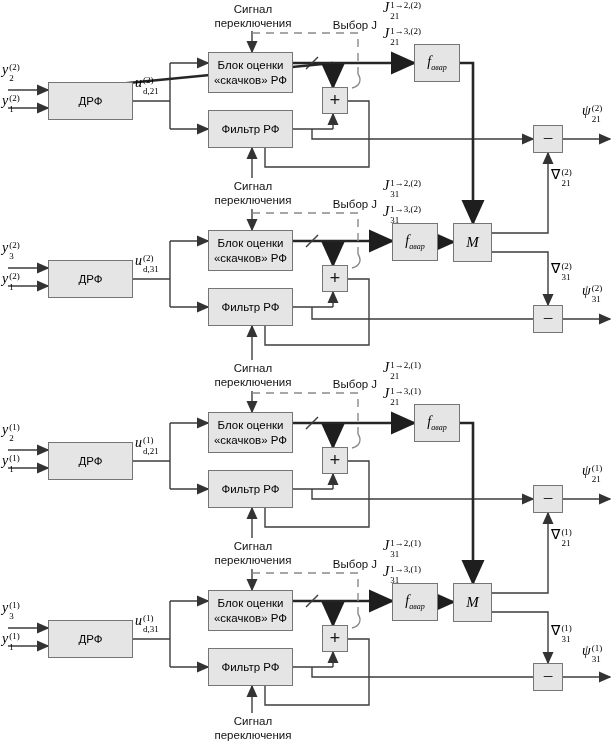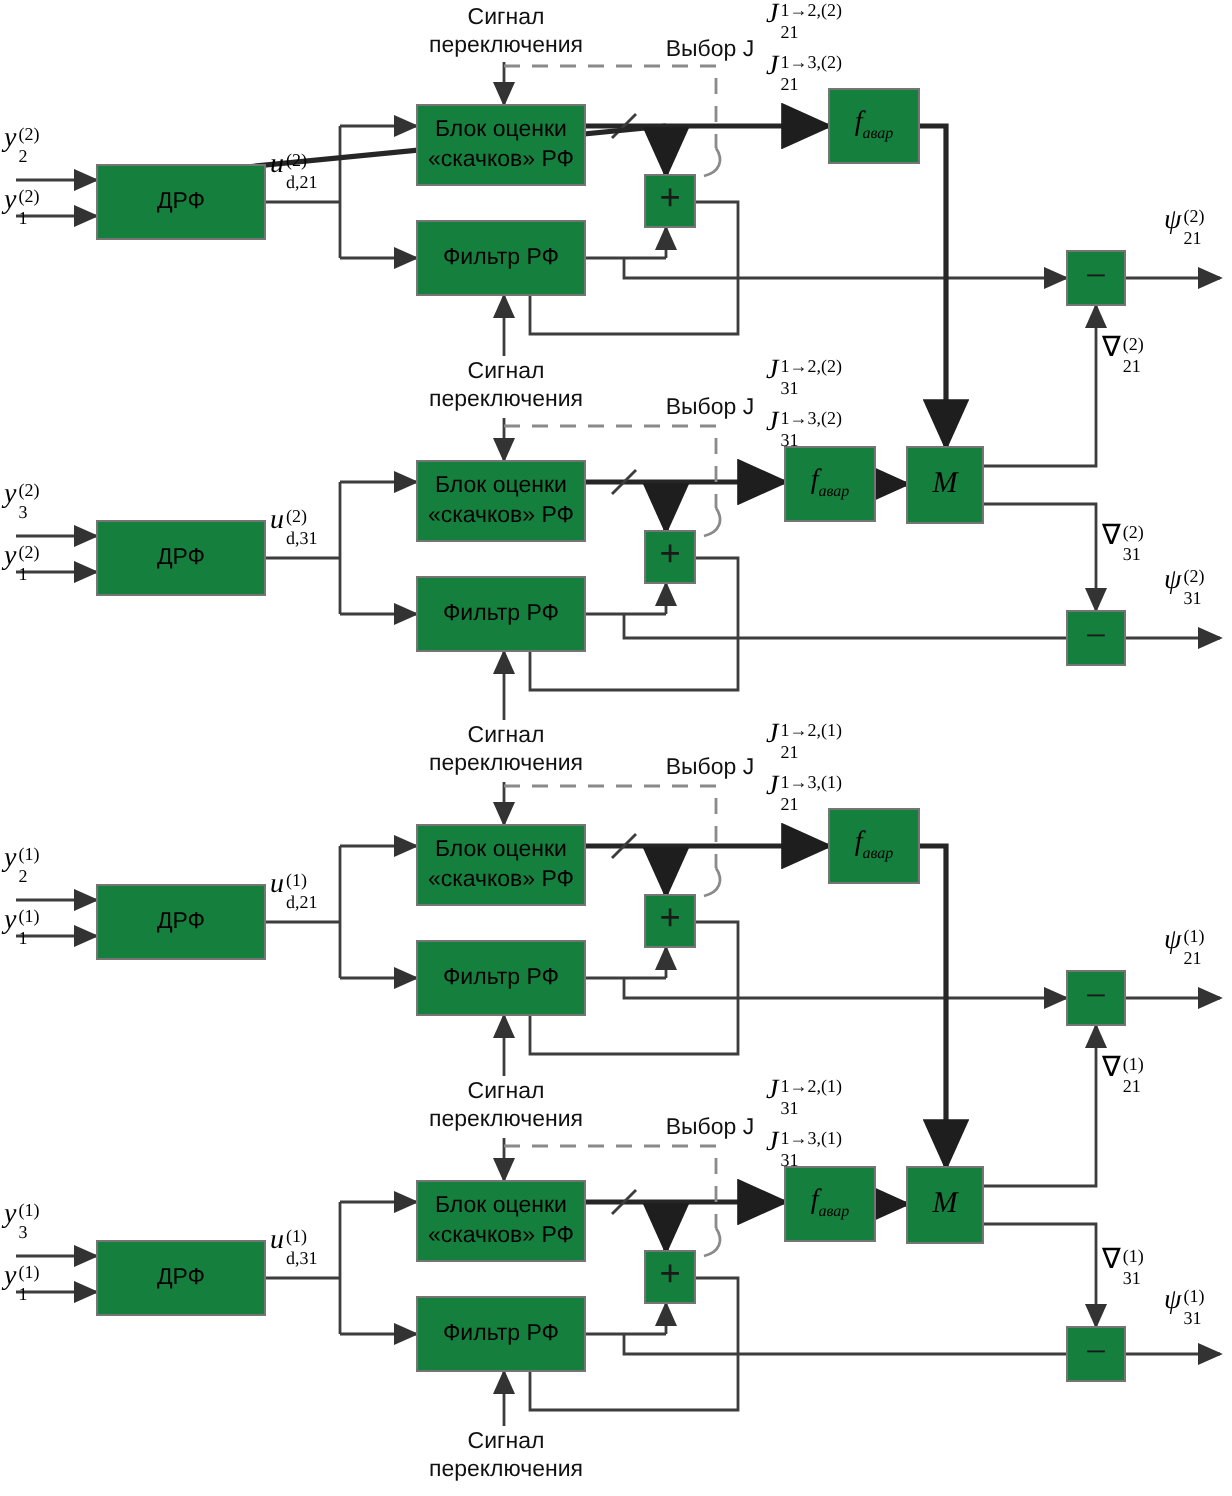--- a/index.html
+++ b/index.html
@@ -1,19 +1,19 @@
 <!DOCTYPE html>
 <html><head>
 <meta charset="utf-8">
 <style>
   html,body{margin:0;padding:0;background:#fff;}
   #canvas{position:relative;width:616px;height:748px;background:#fff;overflow:hidden;
           font-family:"Liberation Sans",sans-serif;}
   #wires{position:absolute;left:0;top:0;width:616px;height:748px;}
-  .box{position:absolute;border:1.5px solid #757575;background:#15803d;box-sizing:border-box;
+  .box{position:absolute;border:1.5px solid #757575;background:#e5e5e5;box-sizing:border-box;
        display:flex;align-items:center;justify-content:center;text-align:center;
        font-size:11.5px;color:#000;line-height:1.3;}
   .opbox{font-family:"Liberation Serif",serif;font-size:19px;font-weight:bold;color:#1a1a1a;}
   .mixbox{font-family:"Liberation Serif",serif;font-style:italic;font-size:15px;}
   .fbox{font-family:"Liberation Serif",serif;font-style:italic;font-size:14px;}
   .fbox sub{font-size:8px;}
   .lbl{position:absolute;font-size:11.5px;color:#111;text-align:center;line-height:1.2;}
   .math{position:absolute;display:flex;align-items:flex-start;color:#000;
         font-family:"Liberation Serif",serif;white-space:nowrap;}
   .mb{font-style:italic;font-size:14px;line-height:1;}

